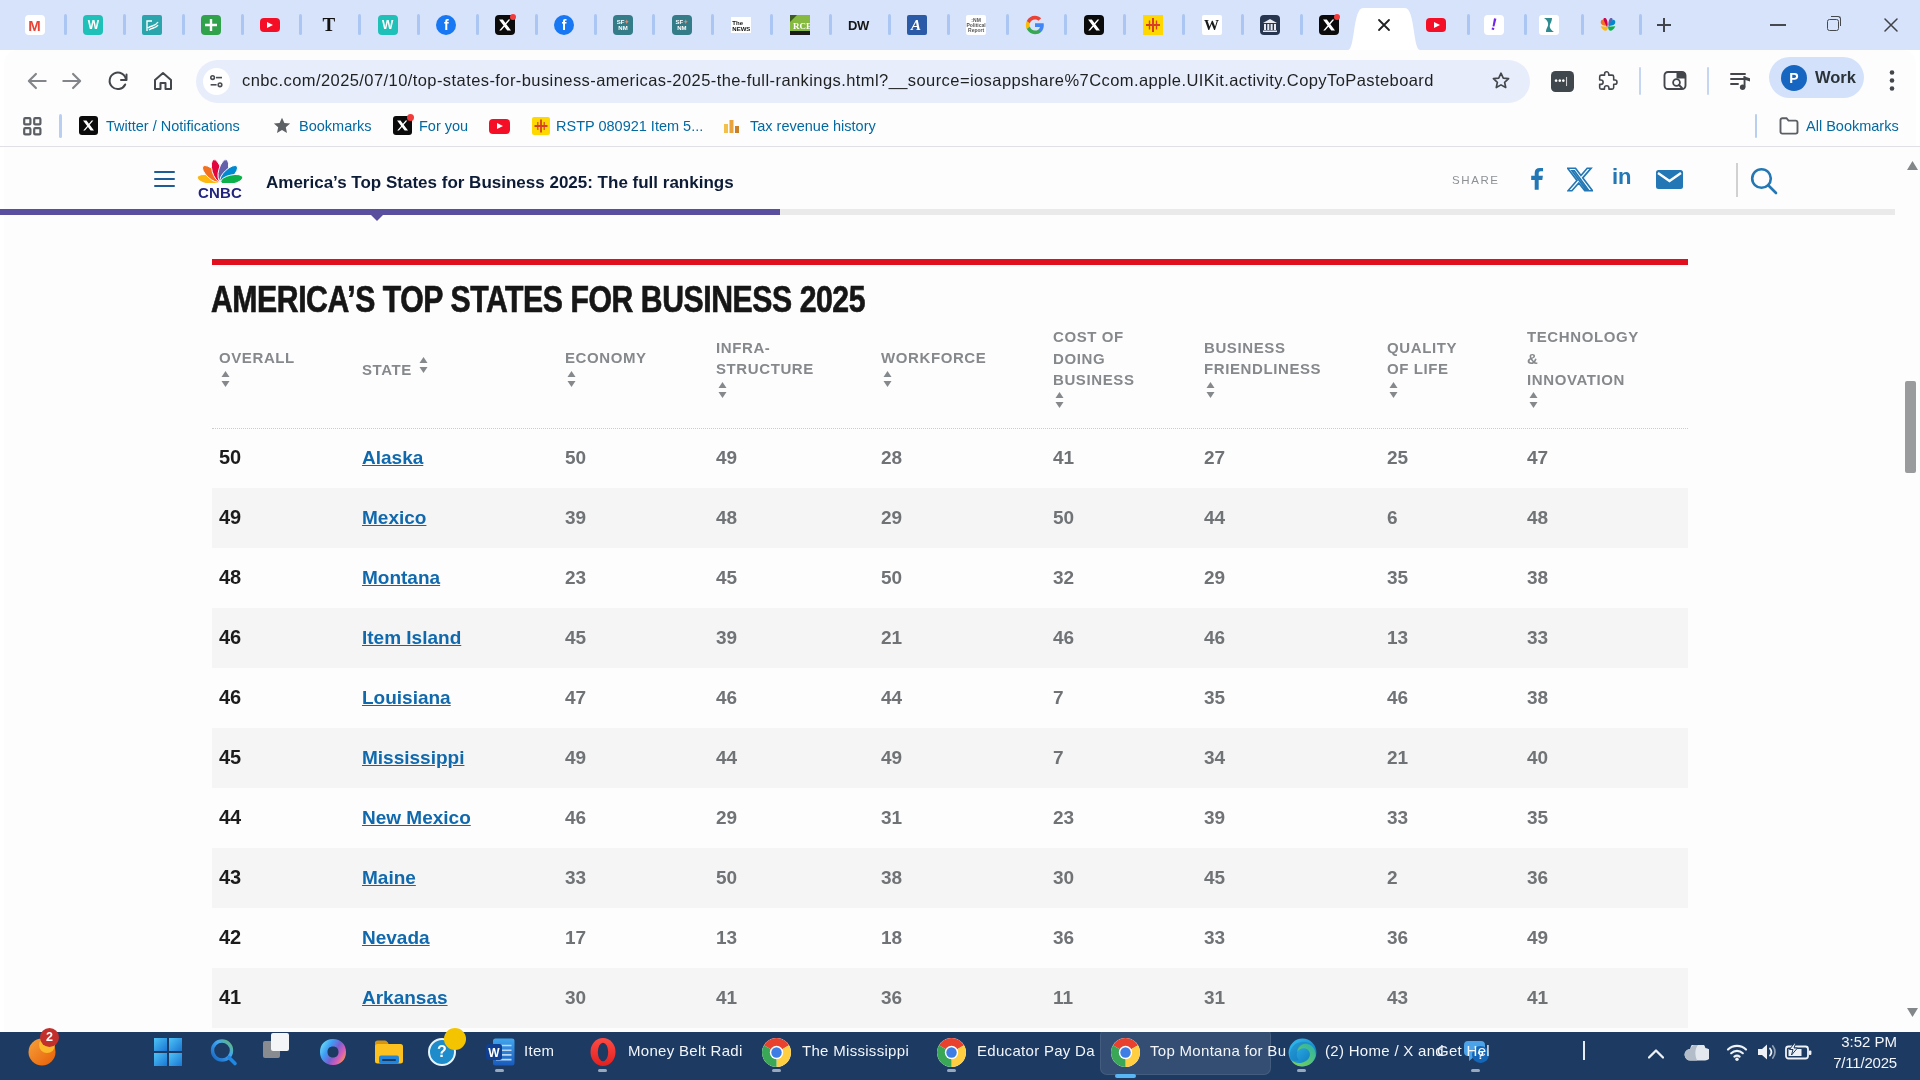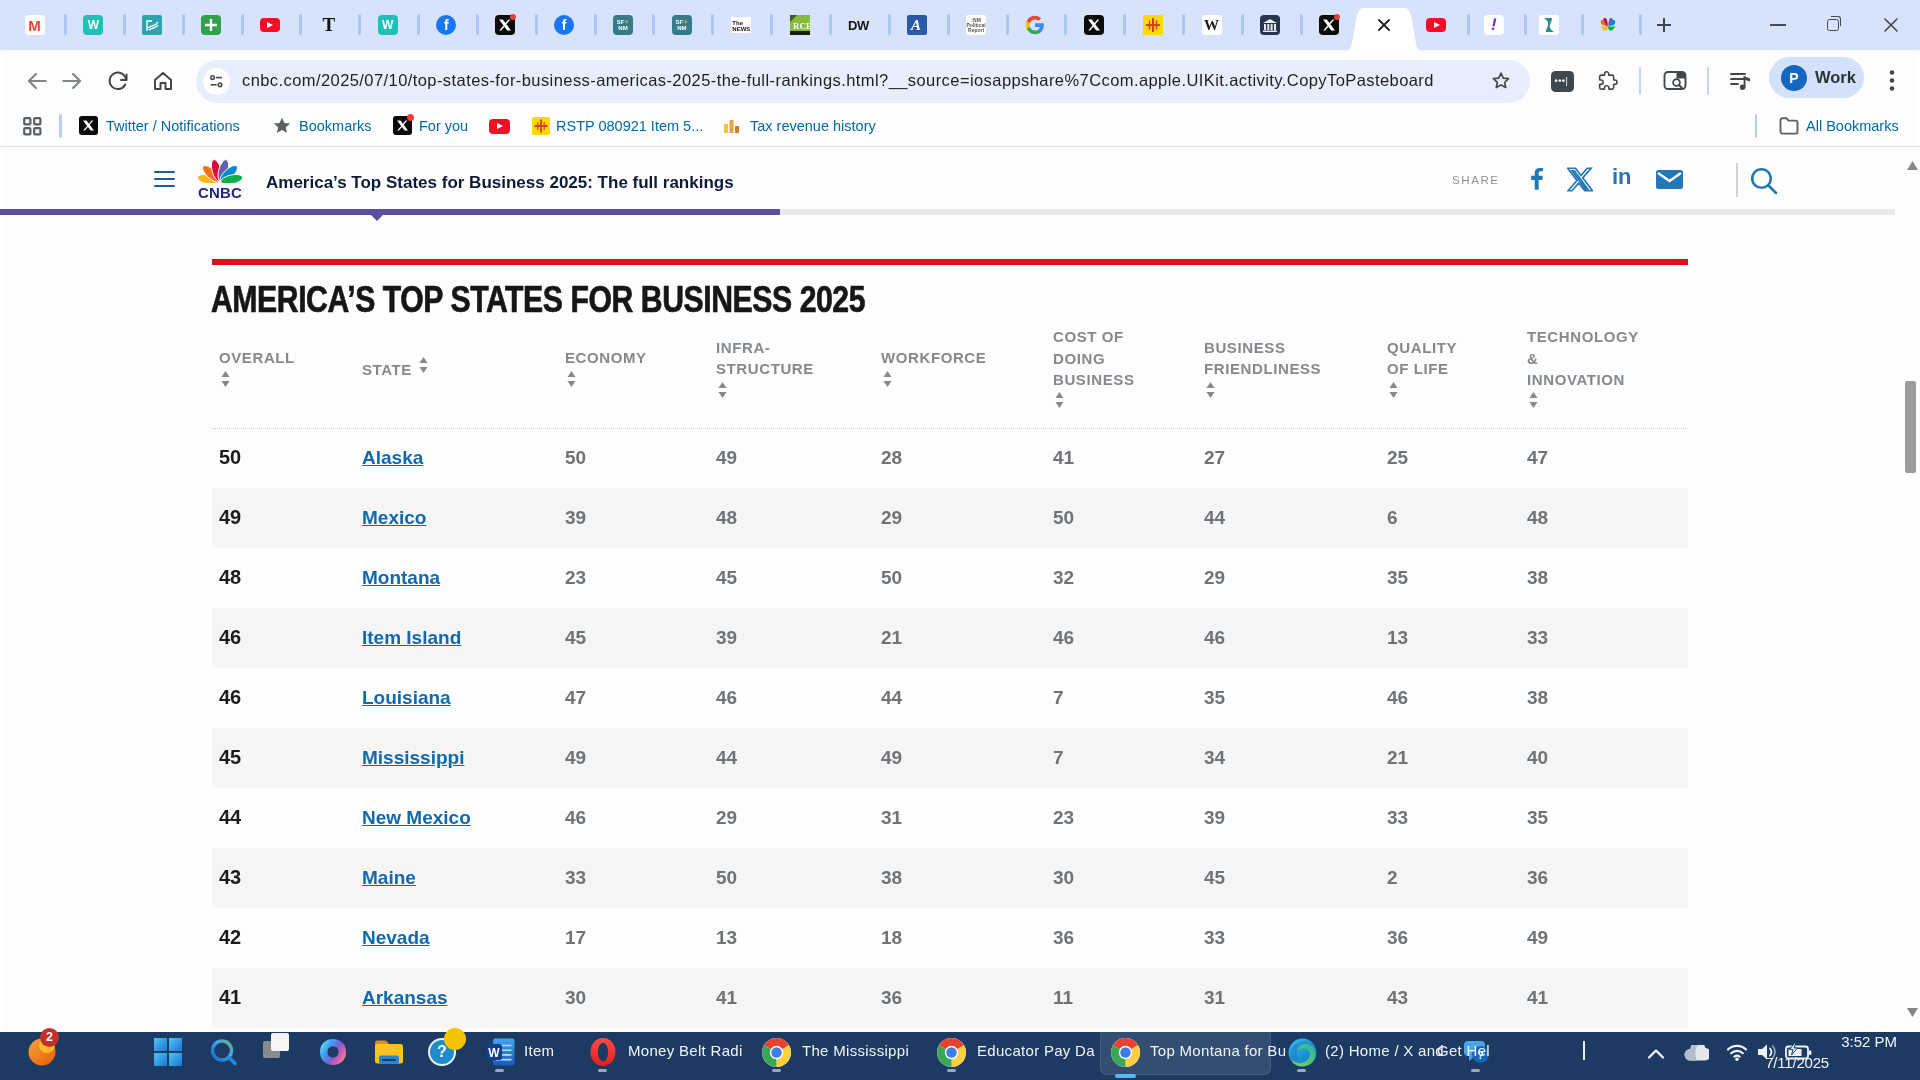--- a/index.html
+++ b/index.html
@@ -707,14 +707,14 @@
           <path d="M16.8 4 a9.5 9.5 0 0 1 0 12" opacity="0.55"></path>
         </g>
       </svg></div>
 <div class="abs" style="left:1785px;top:1043px;"><svg width="27" height="17" viewBox="0 0 27 17">
         <rect x="1" y="3.5" width="22" height="12" rx="2.5" stroke="#eef2f7" stroke-width="1.8" fill="none"></rect>
         <rect x="23.8" y="7.5" width="2.6" height="4.5" rx="1" fill="#eef2f7"></rect>
         <rect x="3.5" y="6" width="13" height="7" fill="#eef2f7"></rect>
         <path d="M9.5 0 L4.5 6.5 H8 L6.5 12 L12.5 5 H9 L10.8 0 Z" fill="#eef2f7" stroke="#1c3a62" stroke-width="1"></path>
       </svg></div>
 <div class="abs" style="left:1827px;top:1033px;width:70px;text-align:right;font-size:15px;color:#f2f5f9;">3:52 PM</div>
-<div class="abs" style="left:1744px;top:1054px;width:85px;text-align:right;font-size:15px;letter-spacing:-0.2px;color:#f2f5f9;">7/11/2025</div>
+<div class="abs" style="left:1812px;top:1054px;width:85px;text-align:right;font-size:15px;letter-spacing:-0.2px;color:#f2f5f9;">7/11/2025</div>
 </div>
 
 </body></html>

